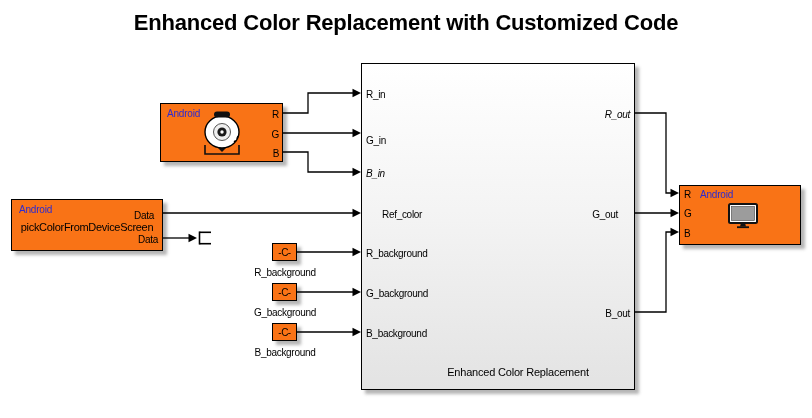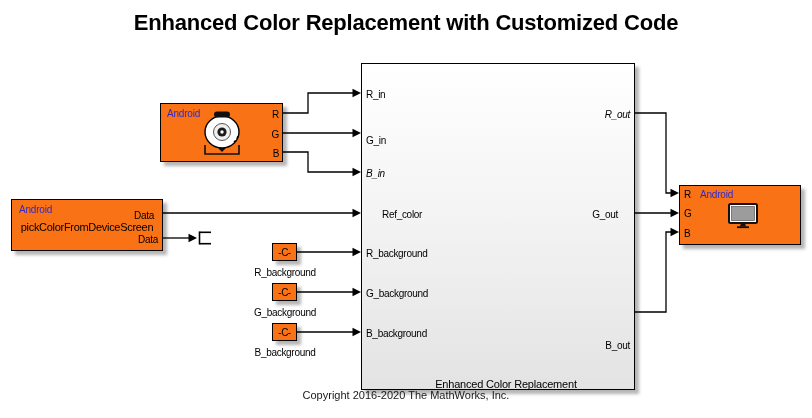--- a/index.html
+++ b/index.html
@@ -96,23 +96,23 @@
   <div class="blk blk-main" style="left:361px;top:63px;width:274px;height:327px;">
     <span class="port" style="left:4px;top:30px;">R_in</span>
     <span class="port" style="left:4px;top:76px;">G_in</span>
     <span class="port" style="left:4px;top:109px;font-style:italic;">B_in</span>
     <span class="port" style="left:20px;top:150px;">Ref_color</span>
     <span class="port" style="left:4px;top:189px;">R_background</span>
     <span class="port" style="left:4px;top:229px;">G_background</span>
     <span class="port" style="left:4px;top:269px;">B_background</span>
     <span class="port r" style="right:4px;top:50px;font-style:italic;">R_out</span>
     <span class="port r" style="right:16px;top:150px;">G_out</span>
-    <span class="port r" style="right:4px;top:249px;margin-top:32px;">B_out</span>
+    <span class="port r" style="right:4px;top:249px;">B_out</span>
   </div>
-  <div class="blockname" style="left:369px;top:366px;width:274px;margin-top:12px;">Enhanced Color Replacement</div>
+  <div class="blockname" style="left:381px;top:366px;width:274px;">Enhanced Color Replacement</div>
 
   <div class="blk" style="left:679px;top:185px;width:122px;height:60px;">
     <span class="port" style="left:4px;top:8px;">R</span>
     <span class="port" style="left:4px;top:27px;">G</span>
     <span class="port" style="left:4px;top:47px;">B</span>
     <span class="vendor" style="left:20px;top:3px;">Android</span>
     <svg width="30" height="26" viewBox="0 0 30 26" style="position:absolute;left:48px;top:17px;">
       <rect x="1" y="1" width="28" height="19" rx="1.5" fill="#ffffff" stroke="#111" stroke-width="2"></rect>
       <rect x="3.5" y="3.5" width="23" height="14" fill="#9C9C9C" stroke="#444" stroke-width="0.6"></rect>
       <polygon points="13,20 17,20 18,23.5 12,23.5" fill="#111"></polygon>
@@ -147,15 +147,14 @@
       <polygon points="670.5,227.8 679,232 670.5,236.2"></polygon>
       <polygon points="188.5,233.8 197,238 188.5,242.2"></polygon>
     </g>
     <g stroke="#000" stroke-width="1.6">
       <line x1="199.5" y1="231.5" x2="199.5" y2="244.5"></line>
       <line x1="199.5" y1="232.3" x2="211" y2="232.3"></line>
       <line x1="199.5" y1="243.7" x2="211" y2="243.7"></line>
     </g>
   </svg>
 
-  <div class="copyright">Copyright 2016-2020 The MathWorks, Inc.</div>
 
 </div>
 
 </body></html>

